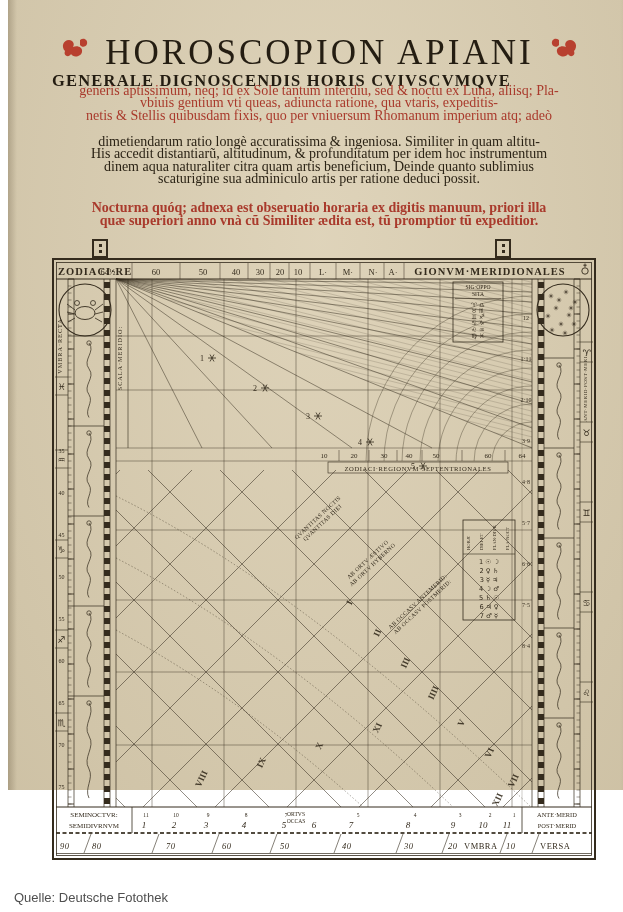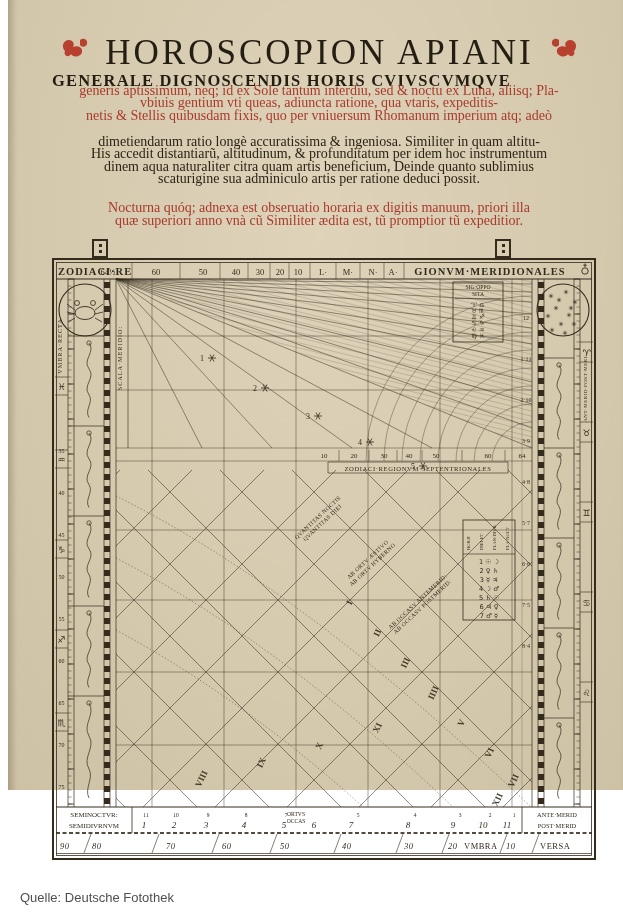--- a/index.html
+++ b/index.html
@@ -11,31 +11,31 @@
                           linear-gradient(90deg, rgba(70,55,30,0.25) 0px, rgba(70,55,30,0.0) 9px, rgba(70,55,30,0.0) 612px, rgba(70,55,30,0.12) 623px);}
   .t-title{position:absolute;top:33px;left:0;width:100%;text-align:center;
            font-size:35px;letter-spacing:3px;color:#241d12;white-space:nowrap;}
   .t-sub{position:absolute;top:71px;left:0;width:100%;text-align:left;
          font-size:16.5px;letter-spacing:1.2px;font-weight:bold;color:#241d12;white-space:nowrap;padding-left:44px;}
   .para{position:absolute;left:61px;width:500px;text-align:center;
         font-size:14px;line-height:12.4px;color:#2b2315;}
   .p-red{color:#a93a2c;}
   .p-intro{top:85px;}
   .p-body{top:136px;}
-  .p-noct{top:201px;font-weight:normal;line-height:13px;}
+  .p-noct{top:201px;font-weight:bold;line-height:13px;}
   .fleuron{position:absolute;top:36px;}
   .fleuron.fl-l{left:52px;}
   .fleuron.fl-r{left:543px;transform:scaleX(-1);}
   .tab{position:absolute;top:239px;width:12px;height:15px;border:2.5px solid #342b1d;
        display:flex;flex-direction:column;align-items:center;justify-content:center;gap:3px;}
   .tab.tb-l{left:84px;} .tab.tb-r{left:487px;}
   .tab span{display:block;width:3px;height:3px;background:#342b1d;}
   .caption{position:absolute;left:0;top:886px;width:623px;height:26px;background:#ffffff;
            font-family:"Liberation Sans",sans-serif;font-size:13px;color:#4f4f4f;
-           line-height:24px;padding-left:20px;box-sizing:border-box;}
+           line-height:24px;padding-left:14px;box-sizing:border-box;}
   svg text{user-select:none;}
 </style>
 </head>
 <body>
 
 <div class="stage">
   <div class="paper">
 
     <svg class="fleuron fl-l" width="28" height="24" viewBox="0 0 28 24">
       <path d="M5 15 C1 11 3 4 9 4 C13 4 15 8 13 11 C17 9 23 11 22 16 C21 21 13 22 11 18 C9 22 3 20 5 15 Z" fill="#b8402f"></path>

